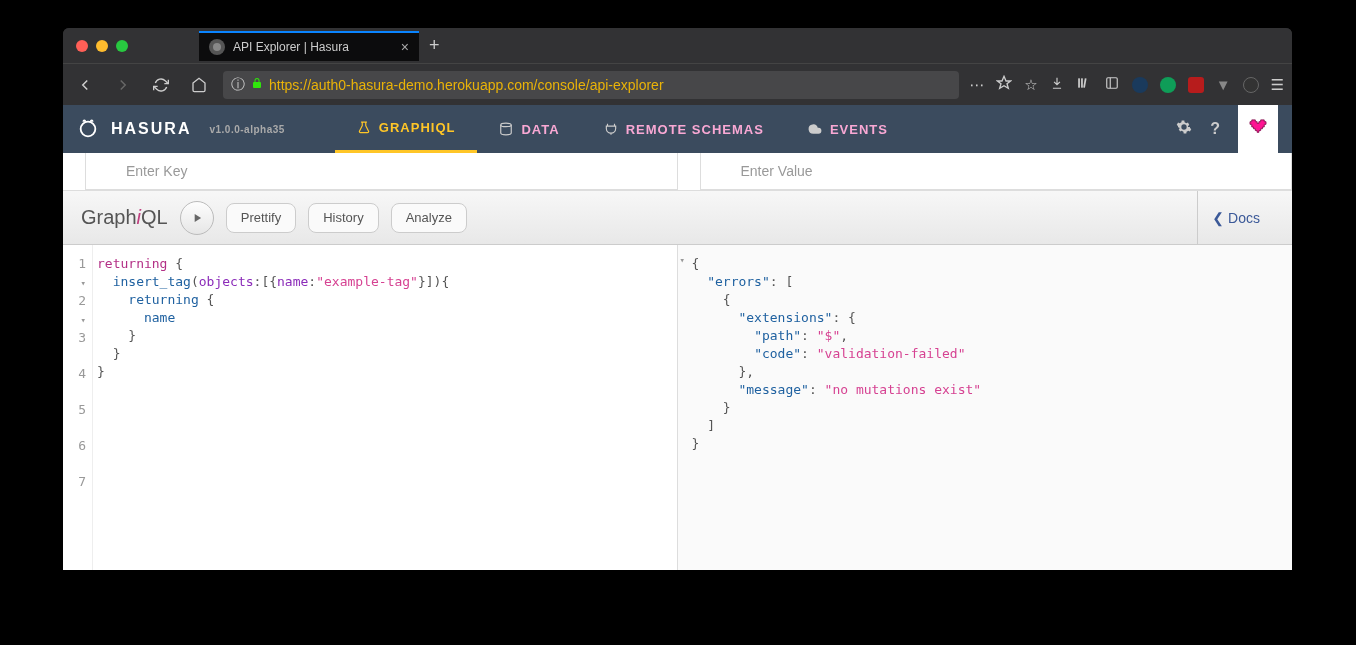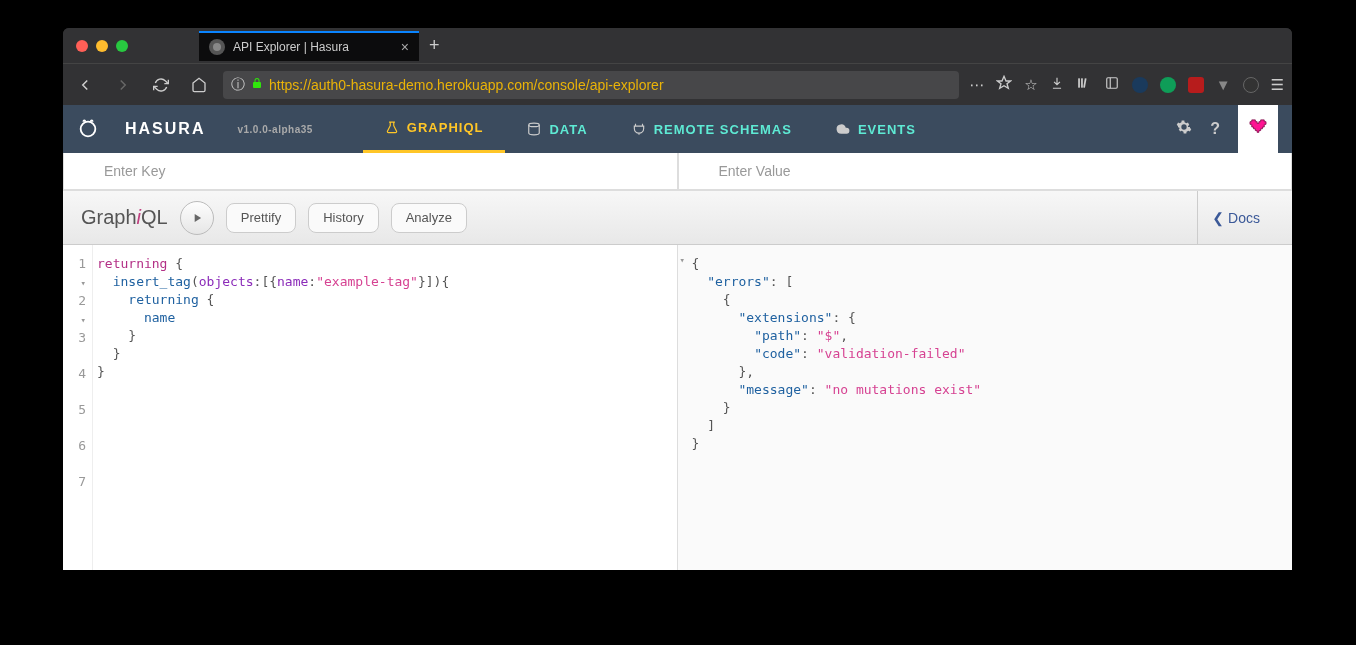--- a/index.html
+++ b/index.html
@@ -18,31 +18,31 @@
 .url-bar { height: 42px; background: #323234; display: flex; align-items: center; padding: 0 8px; gap: 10px; border-top: 1px solid #444; }
 .nav-btn { width: 28px; height: 28px; display: flex; align-items: center; justify-content: center; color: #aaa; cursor: pointer; border-radius: 4px; }
 .nav-btn.disabled { color: #666; }
 .url-field { flex: 1; height: 28px; background: #474749; border-radius: 4px; display: flex; align-items: center; padding: 0 8px; gap: 6px; color: #ccc; font-size: 14px; }
 .url-field .lock { color: #30e60b; font-size: 12px; }
 .url-text { color: #eab308; }
 .right-icons { display: flex; gap: 12px; align-items: center; color: #ccc; }
 .right-icons span { cursor: pointer; font-size: 15px; }
 .icon-circle { width: 16px; height: 16px; border-radius: 50%; display: inline-block; }
 .hasura-nav { height: 48px; background: #3b4b5e; display: flex; align-items: center; padding: 0 14px; }
-.hasura-logo { display: flex; align-items: center; gap: 26px; color: #fff; letter-spacing: 2px; font-weight: 700; font-size: 16px; }
+.hasura-logo { display: flex; align-items: center; gap: 12px; color: #fff; letter-spacing: 2px; font-weight: 700; font-size: 16px; }
 .hasura-logo svg { width: 22px; height: 22px; }
 .version { font-size: 10px; color: #aaa; margin-left: 6px; letter-spacing: 0.5px; }
 .hasura-tabs { display: flex; margin-left: 50px; height: 100%; }
-.h-tab { display: flex; align-items: center; gap: 8px; padding: 0 22px; color: #5eead4; font-size: 13px; font-weight: 700; letter-spacing: 1px; cursor: pointer; }
+.h-tab { display: flex; align-items: center; gap: 8px; padding: 0 22px; color: #f9a8d4; font-size: 13px; font-weight: 700; letter-spacing: 1px; cursor: pointer; }
 .h-tab.active { color: #ffc627; border-bottom: 3px solid #ffc627; }
 .nav-right { margin-left: auto; display: flex; align-items: center; gap: 18px; color: #ccc; }
 .heart-box { width: 40px; height: 48px; background: #fff; display: flex; align-items: center; justify-content: center; }
 .heart { font-size: 18px; color: #ff1493; }
 .headers-row { height: 38px; background: #fff; display: flex; border-bottom: 1px solid #ddd; }
-.hdr-input { flex: 1; border: 1px solid #ddd; border-top: none; padding: 0 40px; font-size: 14px; color: #a16207; outline: none; }
+.hdr-input { flex: 1; border: 1px solid #ddd; border-top: none; padding: 0 40px; font-size: 14px; color: #a16207; outline: none; margin-left: 22px; }
 .hdr-input::placeholder { color: #999; }
 .graphiql-bar { height: 54px; background: linear-gradient(#f7f7f7, #e8e8e8); display: flex; align-items: center; padding: 0 18px; gap: 12px; border-bottom: 1px solid #ccc; }
 .gql-brand { font-size: 20px; color: #555; }
 .gql-brand i { font-style: italic; color: #c04080; }
 .play-btn { width: 34px; height: 34px; border-radius: 50%; background: linear-gradient(#fdfdfd, #e6e6e6); border: 1px solid #bbb; display: flex; align-items: center; justify-content: center; cursor: pointer; }
 .play-btn svg { width: 14px; height: 14px; }
 .gql-btn { height: 30px; padding: 0 14px; background: #fafafa; border: 1px solid #ccc; border-radius: 8px; font-size: 13px; color: #555; cursor: pointer; }
 .docs-btn { margin-left: auto; display: flex; align-items: center; gap: 4px; color: #3b5998; font-size: 14px; cursor: pointer; padding: 0 14px; border-left: 1px solid #ccc; height: 100%; }
 .editor-area { display: flex; height: calc(100% - 35px - 42px - 48px - 38px - 54px); background: #fafafa; }
 .query-pane { width: 50%; display: flex; border-right: 1px solid #ddd; background: #fff; }

